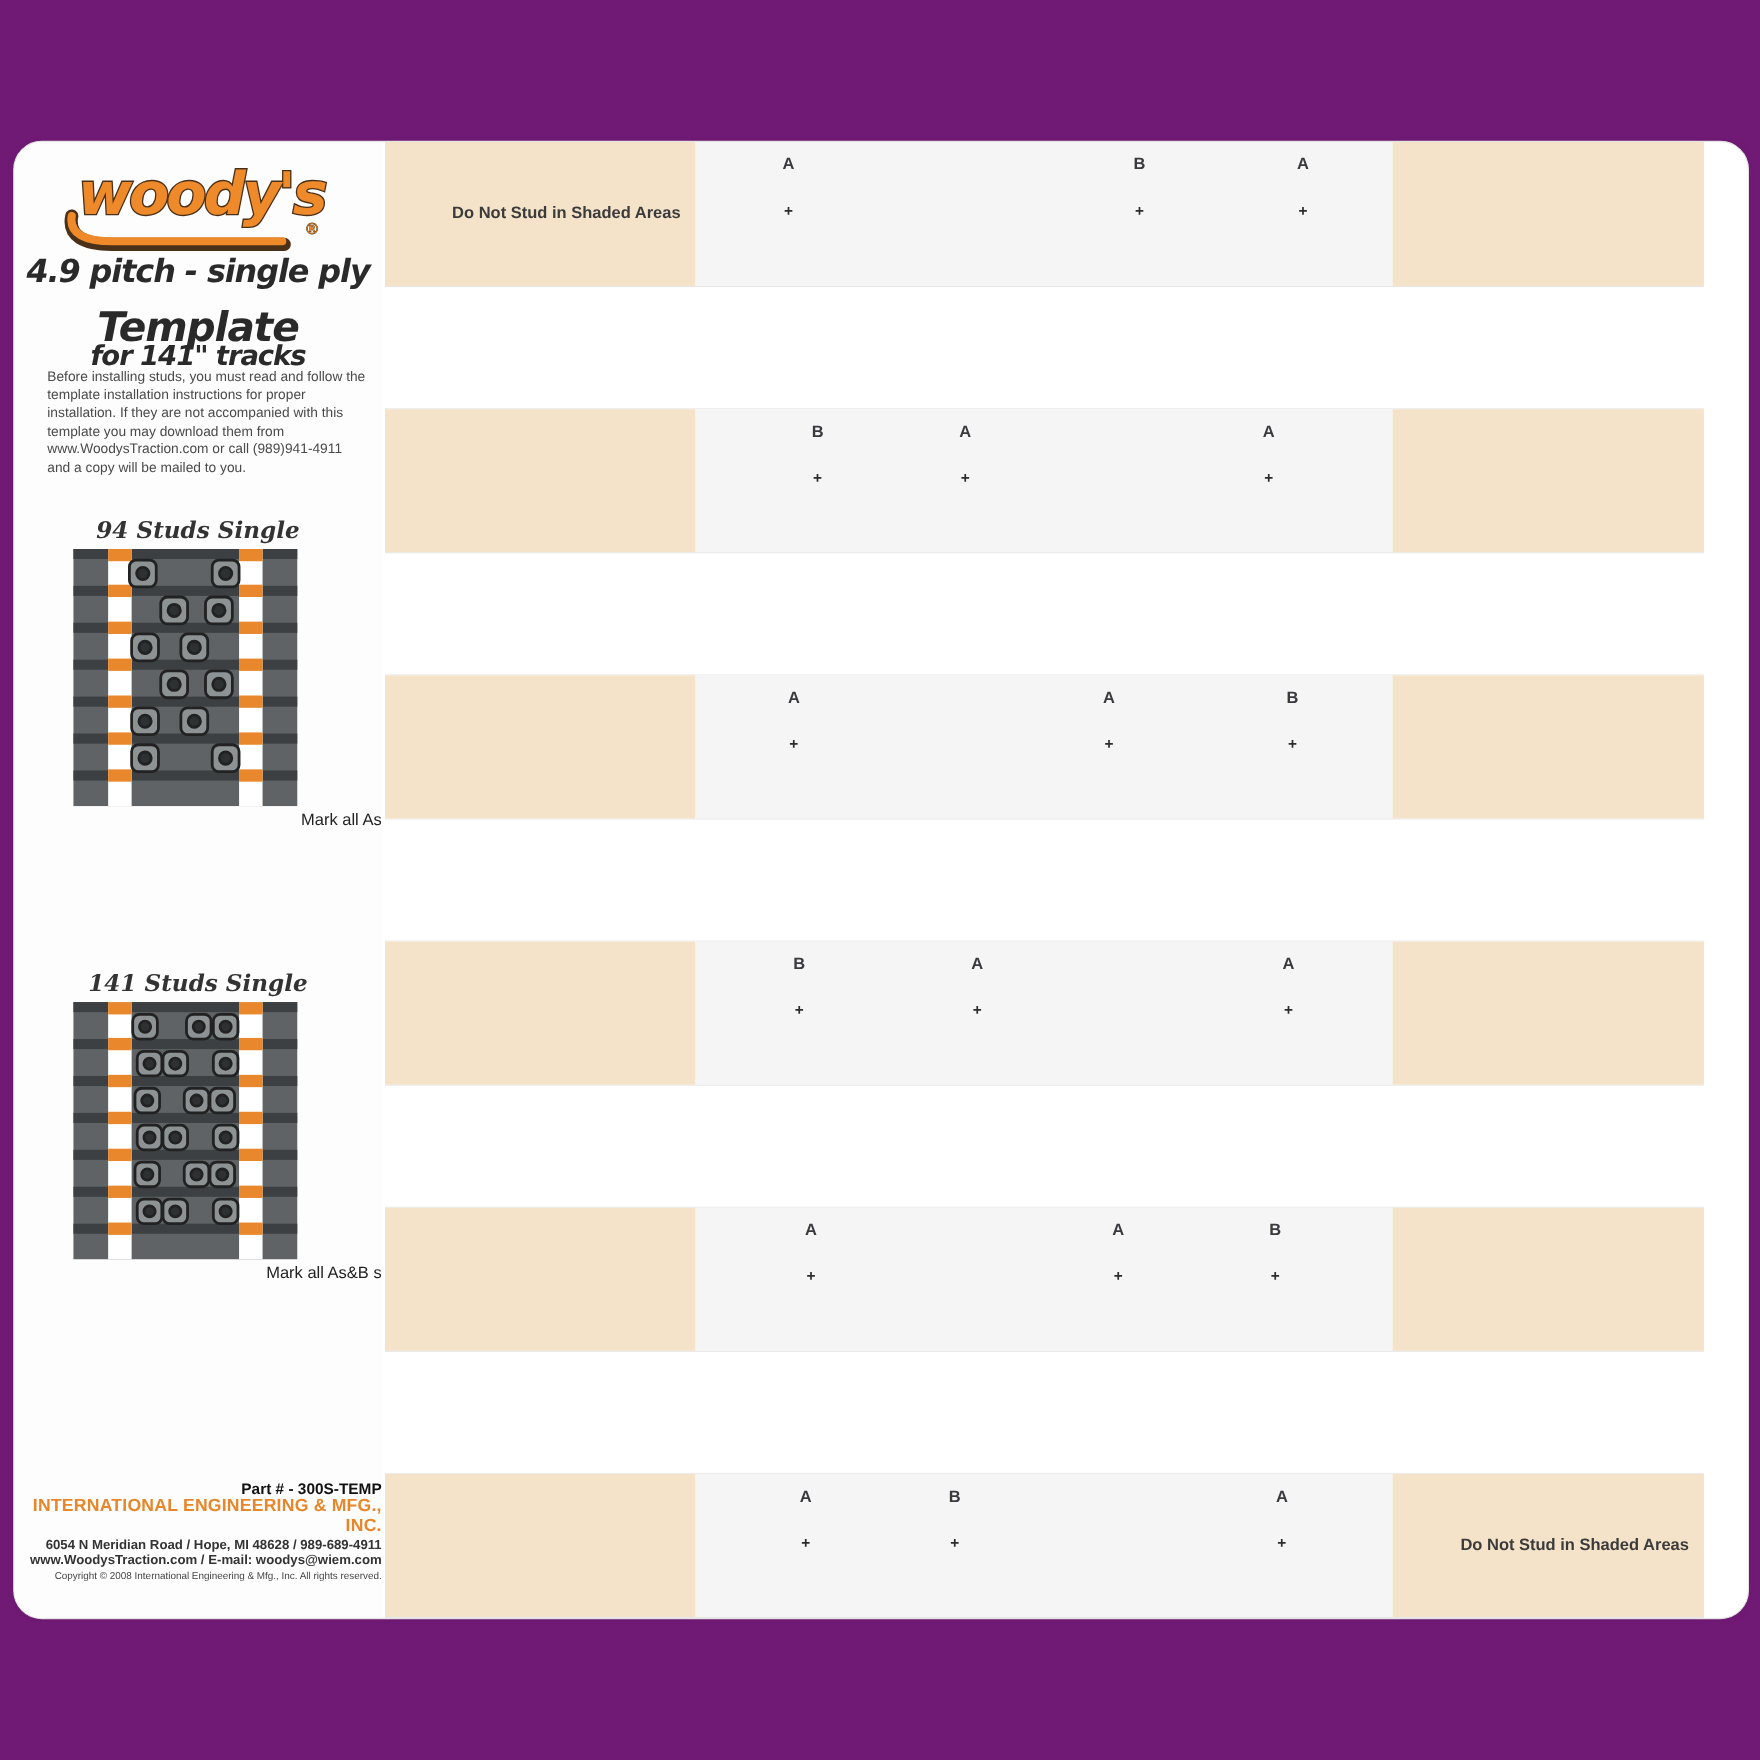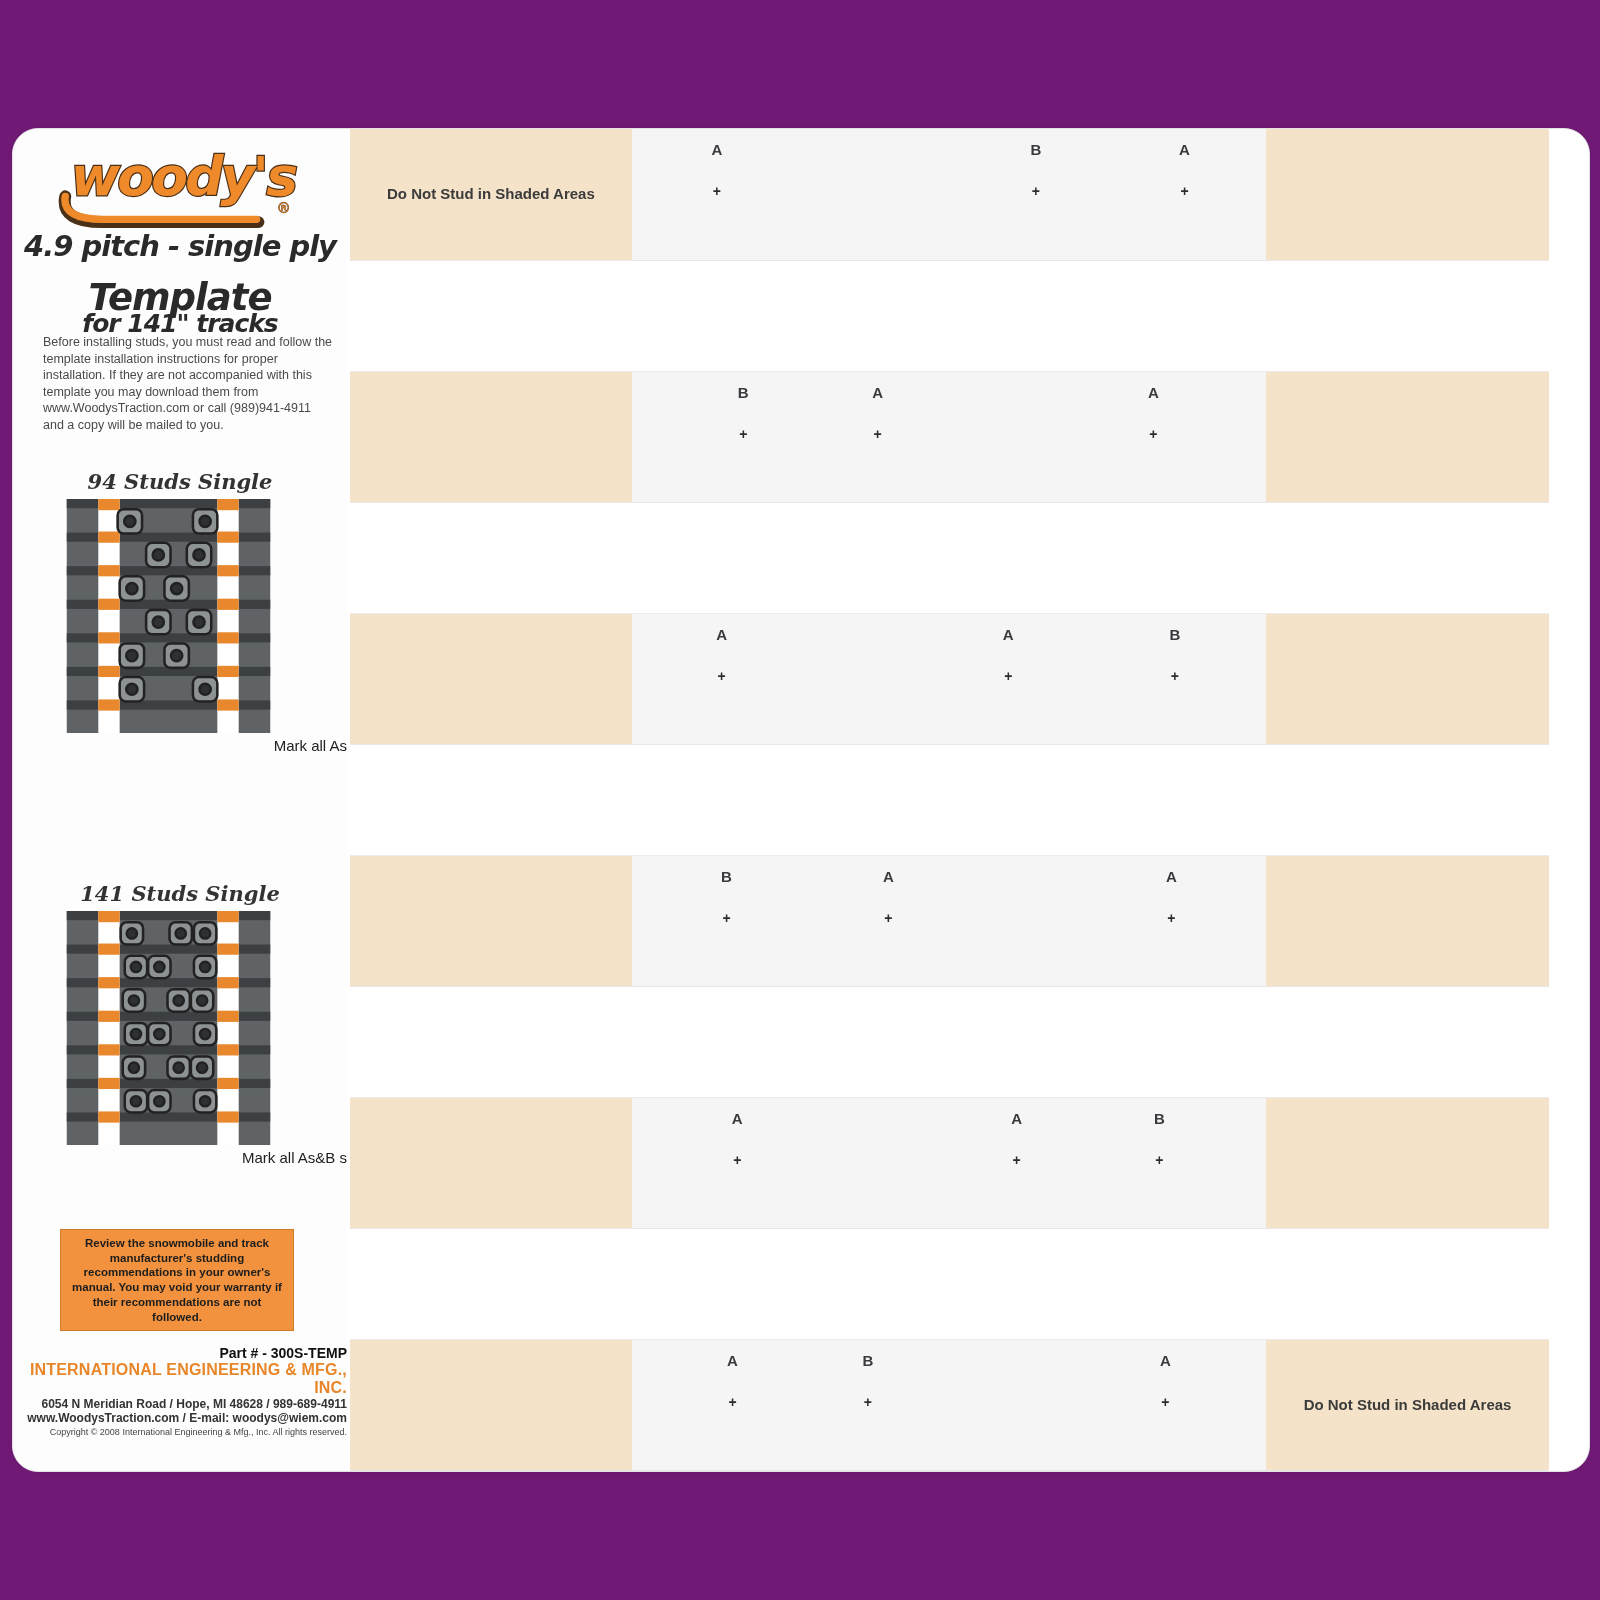--- a/index.html
+++ b/index.html
@@ -46,21 +46,21 @@
   .band:first-child{border-top:none;}
   .shade{background:#f5e3c9;height:100%;position:relative;}
   .shade-left{width:23.5%;}
   .shade-right{width:23.6%;}
   .mid{flex:1;background:#f5f5f6;height:100%;}
   .spacer{height:110px;background:#ffffff;}
   .marker{position:absolute;top:13px;transform:translateX(-50%);text-align:center;}
   .letter{display:block;font-size:15px;font-weight:700;color:#3a3a3e;line-height:1;}
   .plus{display:block;margin-top:27px;font-size:14px;font-weight:700;color:#2c2c2e;line-height:1;}
   .dns-label{position:absolute;top:56px;left:0;width:100%;text-align:center;
-             font-size:15px;font-weight:600;color:#3b3b3b;}
+             font-size:15px;font-weight:600;color:#3b3b3b;padding-left:24px;}
 </style>
 </head>
 <body>
 
 <div class="page">
   <div class="card">
 
     <div class="sidebar">
 
       <div class="logo-wrap">
@@ -263,21 +263,20 @@
               </g>
             <g transform="translate(136,187)">
                 <rect x="-11" y="-11" width="22" height="22" rx="6"></rect>
                 <circle r="5" fill="#2e3133"></circle>
               </g>
           </g>
         </svg>
       </div>
       <div class="pattern-caption p141-caption">Mark all As&amp;B s</div>
 
-      <div class="warning-box">Review the snowmobile and track manufacturer's studding recommendations in your owner's manual. You may void your warranty if their recommendations are not followed.</div>
 
       <div class="footer">
         <div class="f-part">Part # - 300S-TEMP</div>
         <div class="f-company">INTERNATIONAL ENGINEERING &amp; MFG., INC.</div>
         <div class="f-address">6054 N Meridian Road / Hope, MI 48628 / 989-689-4911</div>
         <div class="f-web">www.WoodysTraction.com / E-mail: woodys@wiem.com</div>
         <div class="f-copy">Copyright © 2008 International Engineering &amp; Mfg., Inc. All rights reserved.</div>
       </div>
     </div>
 

